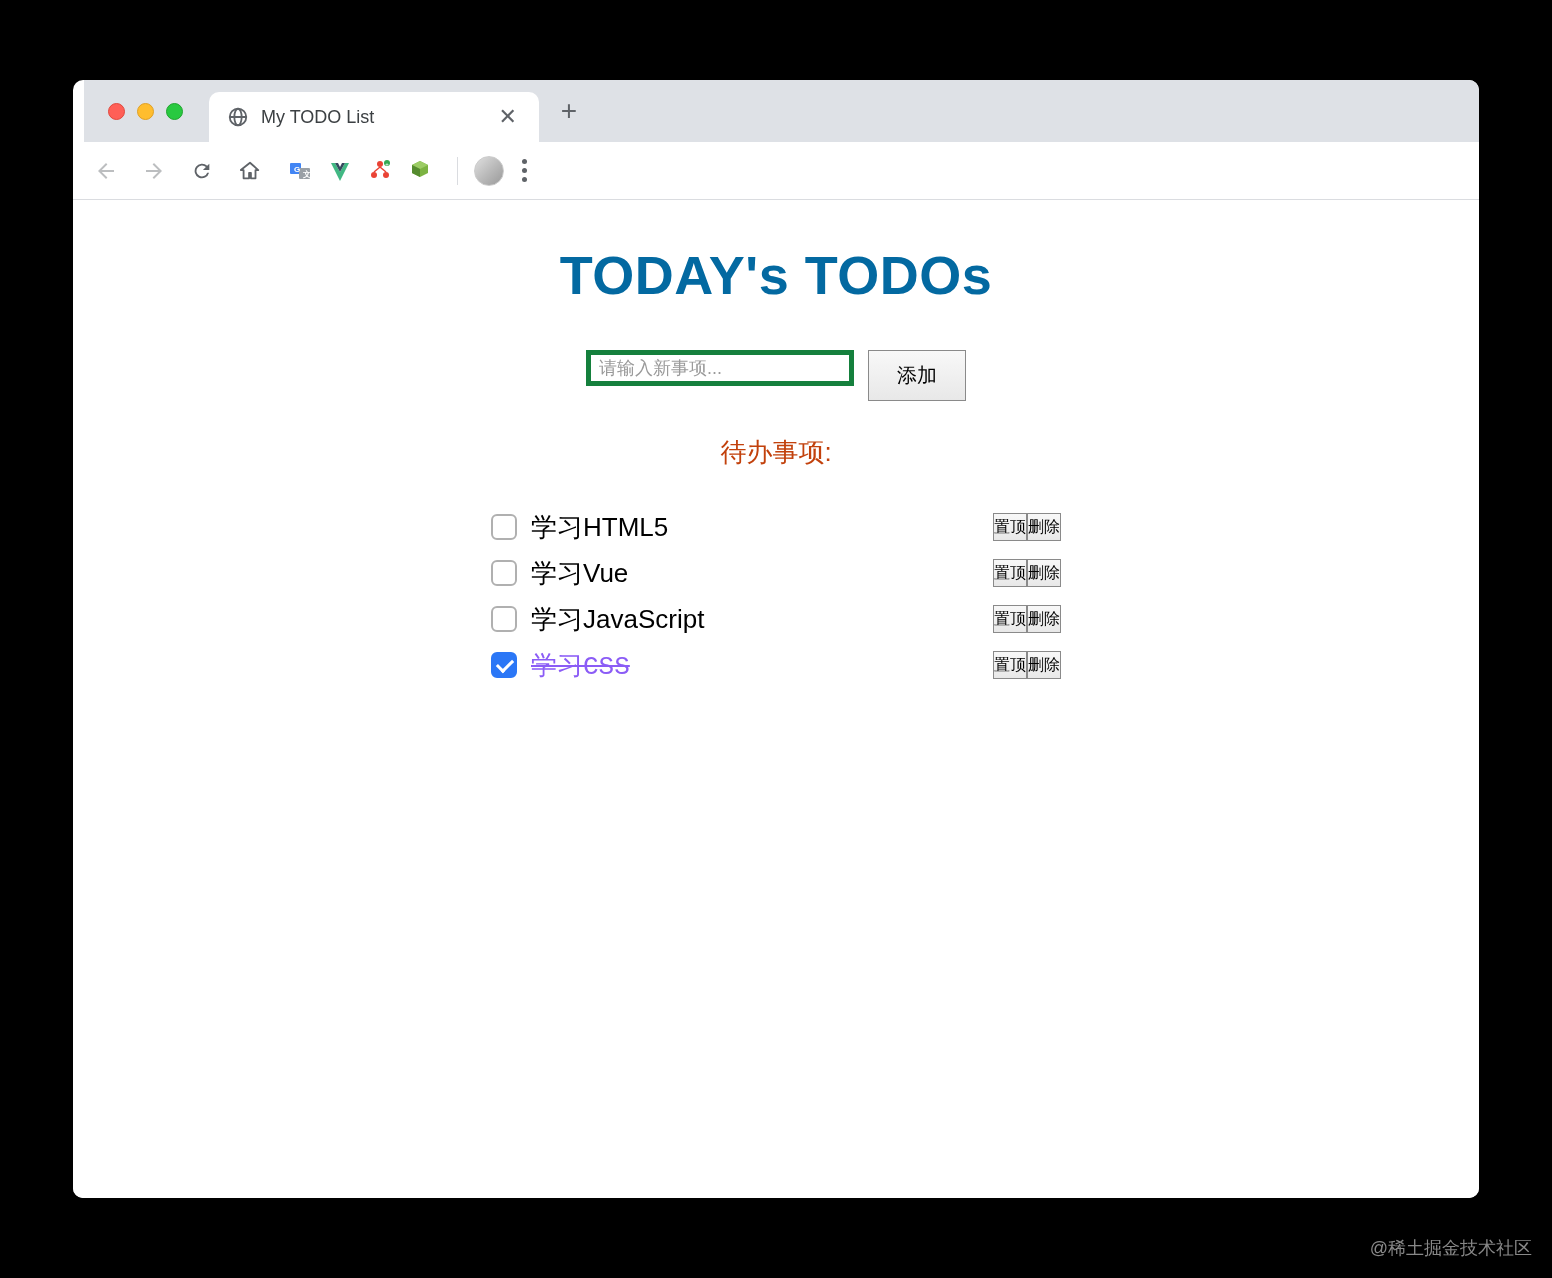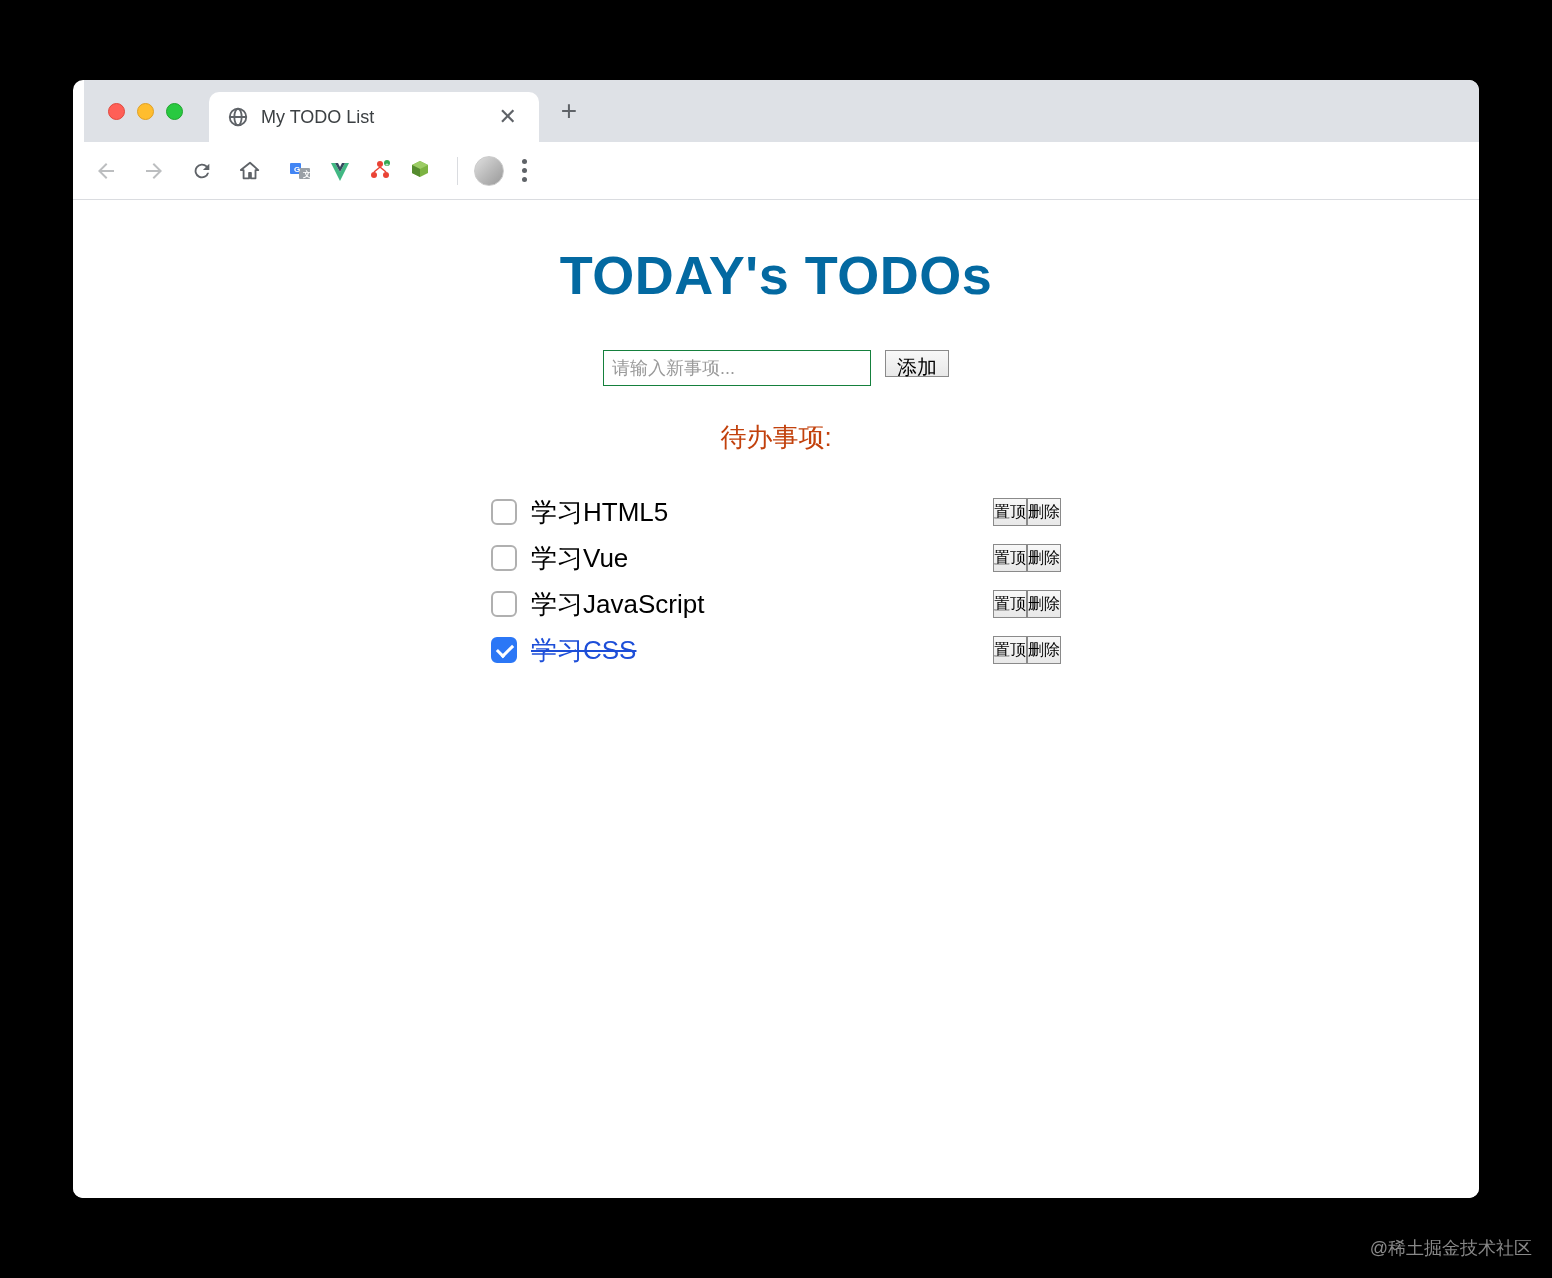--- a/index.html
+++ b/index.html
@@ -125,34 +125,34 @@
     }
     .add-row {
       display: flex;
       justify-content: center;
       gap: 14px;
       margin-bottom: 34px;
     }
     .add-input {
       width: 268px;
       height: 36px;
-      border: 1px solid #15803d;
+      border: 5px solid #15803d;
       font-size: 18px;
       padding: 0 8px;
       font-family: inherit;
     }
     .add-input::placeholder { color: #9a9a9a; }
     .btn {
       border: 1px solid #8a8a8a;
       background: linear-gradient(#f8f8f8, #e8e8e8);
       font-size: 20px;
-      padding: 3px 11px;
+      padding: 3px 28px;
       font-family: inherit;
       cursor: pointer;
-      height: 27px;
+      height: 51px;
     }
     .section-label {
       font-size: 26px;
       color: #c2410c;
       margin-bottom: 34px;
     }
     .todo-list {
       width: 570px;
       margin: 0 auto;
     }
@@ -184,22 +184,23 @@
       border-width: 0 3px 3px 0;
       transform: rotate(45deg);
     }
     .todo-text {
       font-size: 26px;
       color: #000;
       text-align: left;
       flex: 1;
     }
     .todo-text.done {
-      color: #1d4ed8;
+      color: #8b5cf6;
       text-decoration: line-through;
+      font-family: Liberation Mono, monospace;
     }
     .todo-actions {
       display: flex;
       gap: 0;
     }
     .todo-actions .btn {
       height: 28px;
       font-size: 16px;
       padding: 2px 0;
     }

